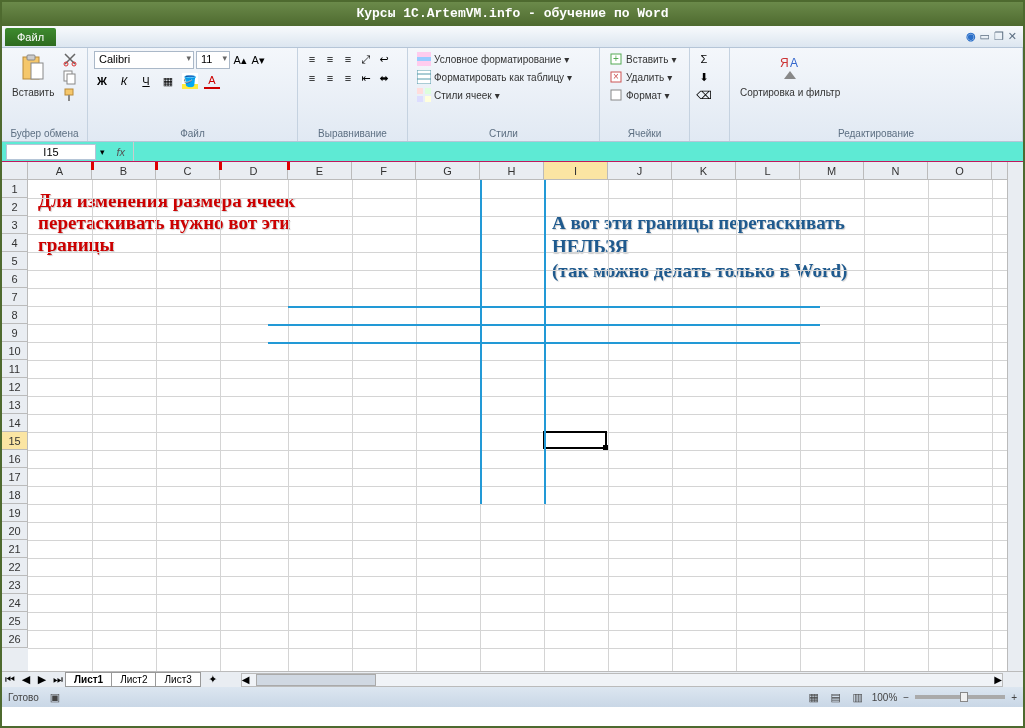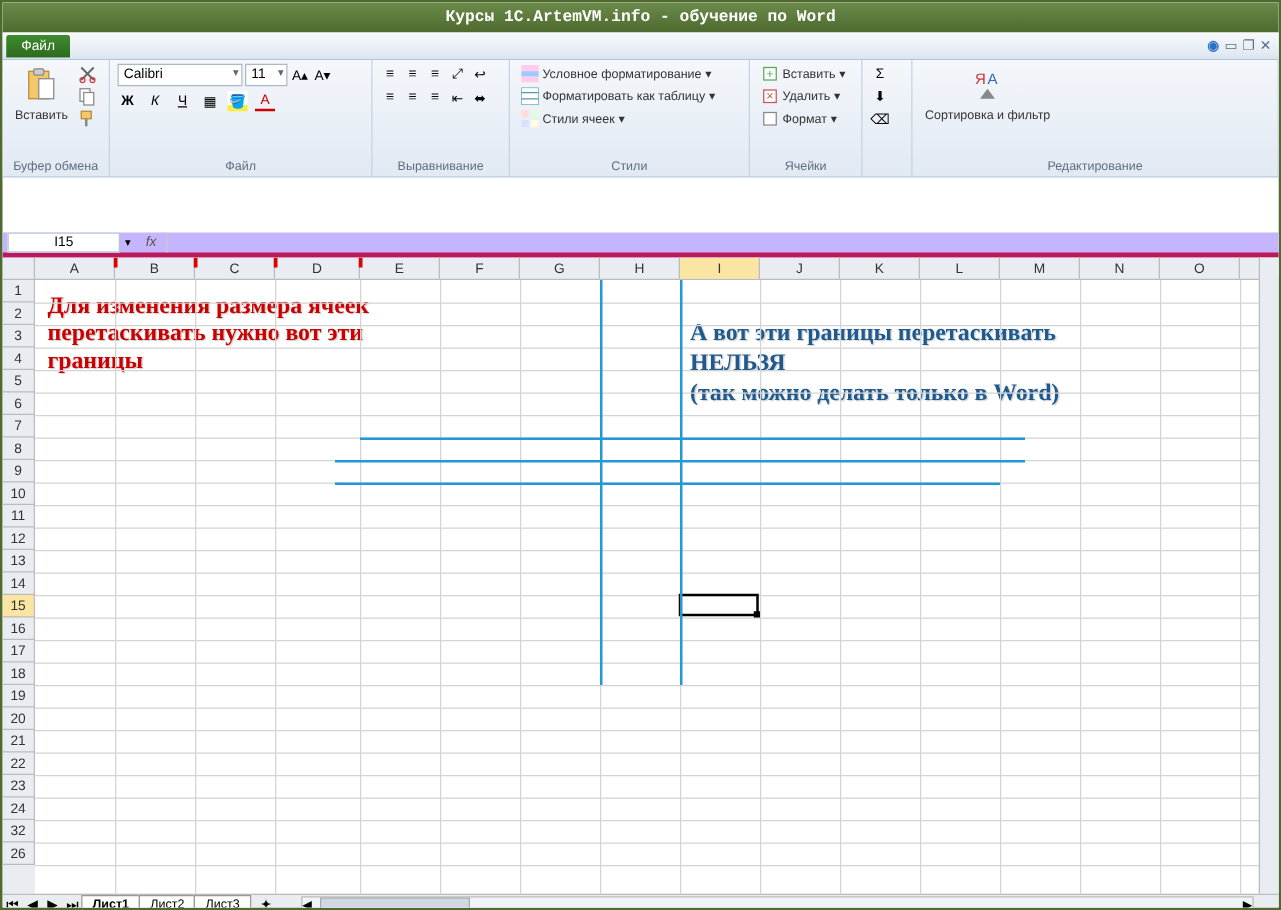--- a/index.html
+++ b/index.html
@@ -18,21 +18,21 @@
 .big-btn { display: flex; flex-direction: column; align-items: center; gap: 2px; padding: 2px 4px; cursor: pointer; }
 .big-btn .ic { width: 32px; height: 32px; }
 .big-btn .lb { font-size: 10px; color: #333; text-align: center; line-height: 11px; }
 .col { display: flex; flex-direction: column; gap: 2px; }
 .row { display: flex; align-items: center; gap: 2px; }
 .small-ic { width: 16px; height: 16px; cursor: pointer; display: inline-flex; align-items: center; justify-content: center; font-size: 11px; }
 .combo { border: 1px solid #aab8c8; background: #fff; font-size: 11px; padding: 1px 14px 1px 4px; height: 18px; position: relative; }
 .combo::after { content: '▾'; position: absolute; right: 2px; top: 1px; font-size: 9px; color: #666; }
 .btn-txt { font-size: 10px; color: #333; cursor: pointer; padding: 1px 3px; display: flex; align-items: center; gap: 3px; }
 .btn-txt .sm { width: 14px; height: 14px; }
-.fbar { height: 20px; background: #c4b5fd; border-bottom: 4px solid #be185d; display: flex; align-items: center; font-size: 11px; margin-top: 44px; }
+.fbar { height: 20px; background: #5eead4; border-bottom: 1px solid #be185d; display: flex; align-items: center; font-size: 11px; }
 .namebox { width: 90px; border: 1px solid #b5c5d7; background: #fff; margin-left: 4px; padding: 1px 4px; text-align: center; }
 .fx { margin: 0 8px; font-style: italic; color: #555; }
 .fbar-input { flex: 1; border-left: 1px solid #ccc; height: 100%; padding: 0 4px; }
 .grid-area { position: relative; height: 525px; overflow: hidden; }
 .corner { position: absolute; left: 0; top: 0; width: 26px; height: 18px; background: #e9edf2; border-right: 1px solid #bbb; border-bottom: 1px solid #bbb; }
 .colhdrs { position: absolute; left: 26px; top: 0; right: 16px; height: 18px; display: flex; background: #e9edf2; border-bottom: 1px solid #bbb; }
 .colhdr { border-right: 1px solid #bbb; text-align: center; font-size: 11px; color: #333; line-height: 18px; position: relative; }
 .colhdr.sel { background: #fbe5a3; }
 .rowhdrs { position: absolute; left: 0; top: 18px; bottom: 16px; width: 26px; background: #e9edf2; }
 .rowhdr { height: 18px; border-bottom: 1px solid #bbb; border-right: 1px solid #bbb; text-align: center; font-size: 11px; color: #333; line-height: 18px; }
@@ -266,21 +266,21 @@
       <div class="rowhdr sel">15</div>
       <div class="rowhdr">16</div>
       <div class="rowhdr">17</div>
       <div class="rowhdr">18</div>
       <div class="rowhdr">19</div>
       <div class="rowhdr">20</div>
       <div class="rowhdr">21</div>
       <div class="rowhdr">22</div>
       <div class="rowhdr">23</div>
       <div class="rowhdr">24</div>
-      <div class="rowhdr">32</div>
+      <div class="rowhdr">25</div>
       <div class="rowhdr">26</div>
     </div>
   <div class="cells" id="cells">
 
     <div class="overlay-txt red-txt" style="left:10px;top:10px;width:300px">Для изменения размера ячеек перетаскивать нужно вот эти границы</div>
     <div class="overlay-txt blue-txt" style="left:524px;top:32px">А вот эти границы перетаскивать</div>
     <div class="overlay-txt blue-txt" style="left:524px;top:56px">НЕЛЬЗЯ</div>
     <div class="overlay-txt blue-txt" style="left:524px;top:80px">(так можно делать только в Word)</div>
   <div class="gridline-v" style="left: 64px;"></div>
       <div class="gridline-v" style="left: 128px;"></div>

